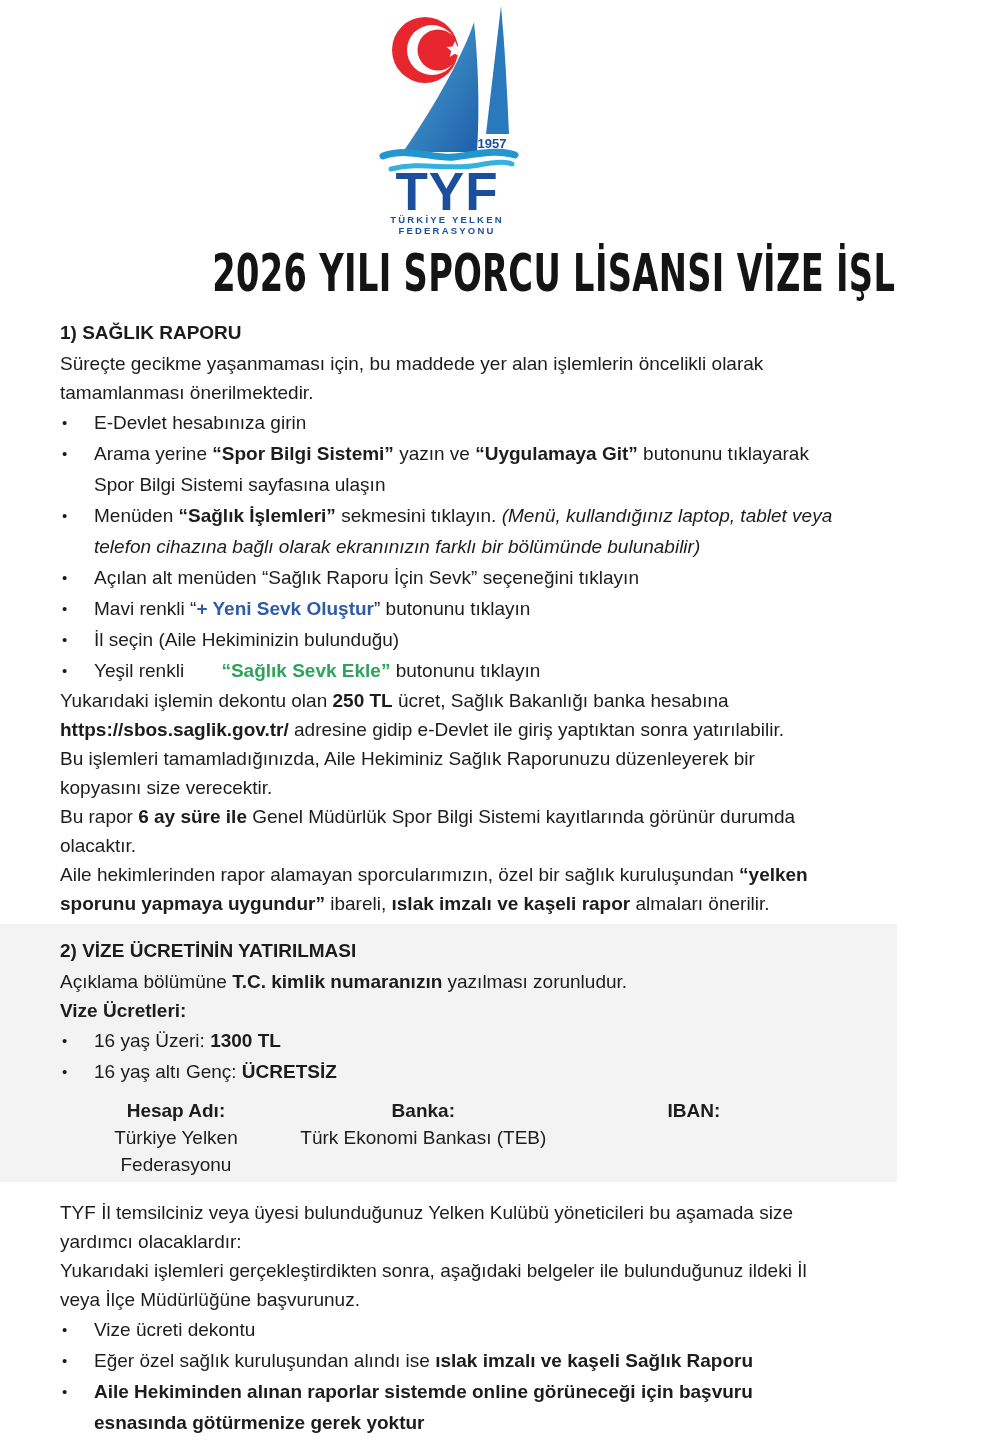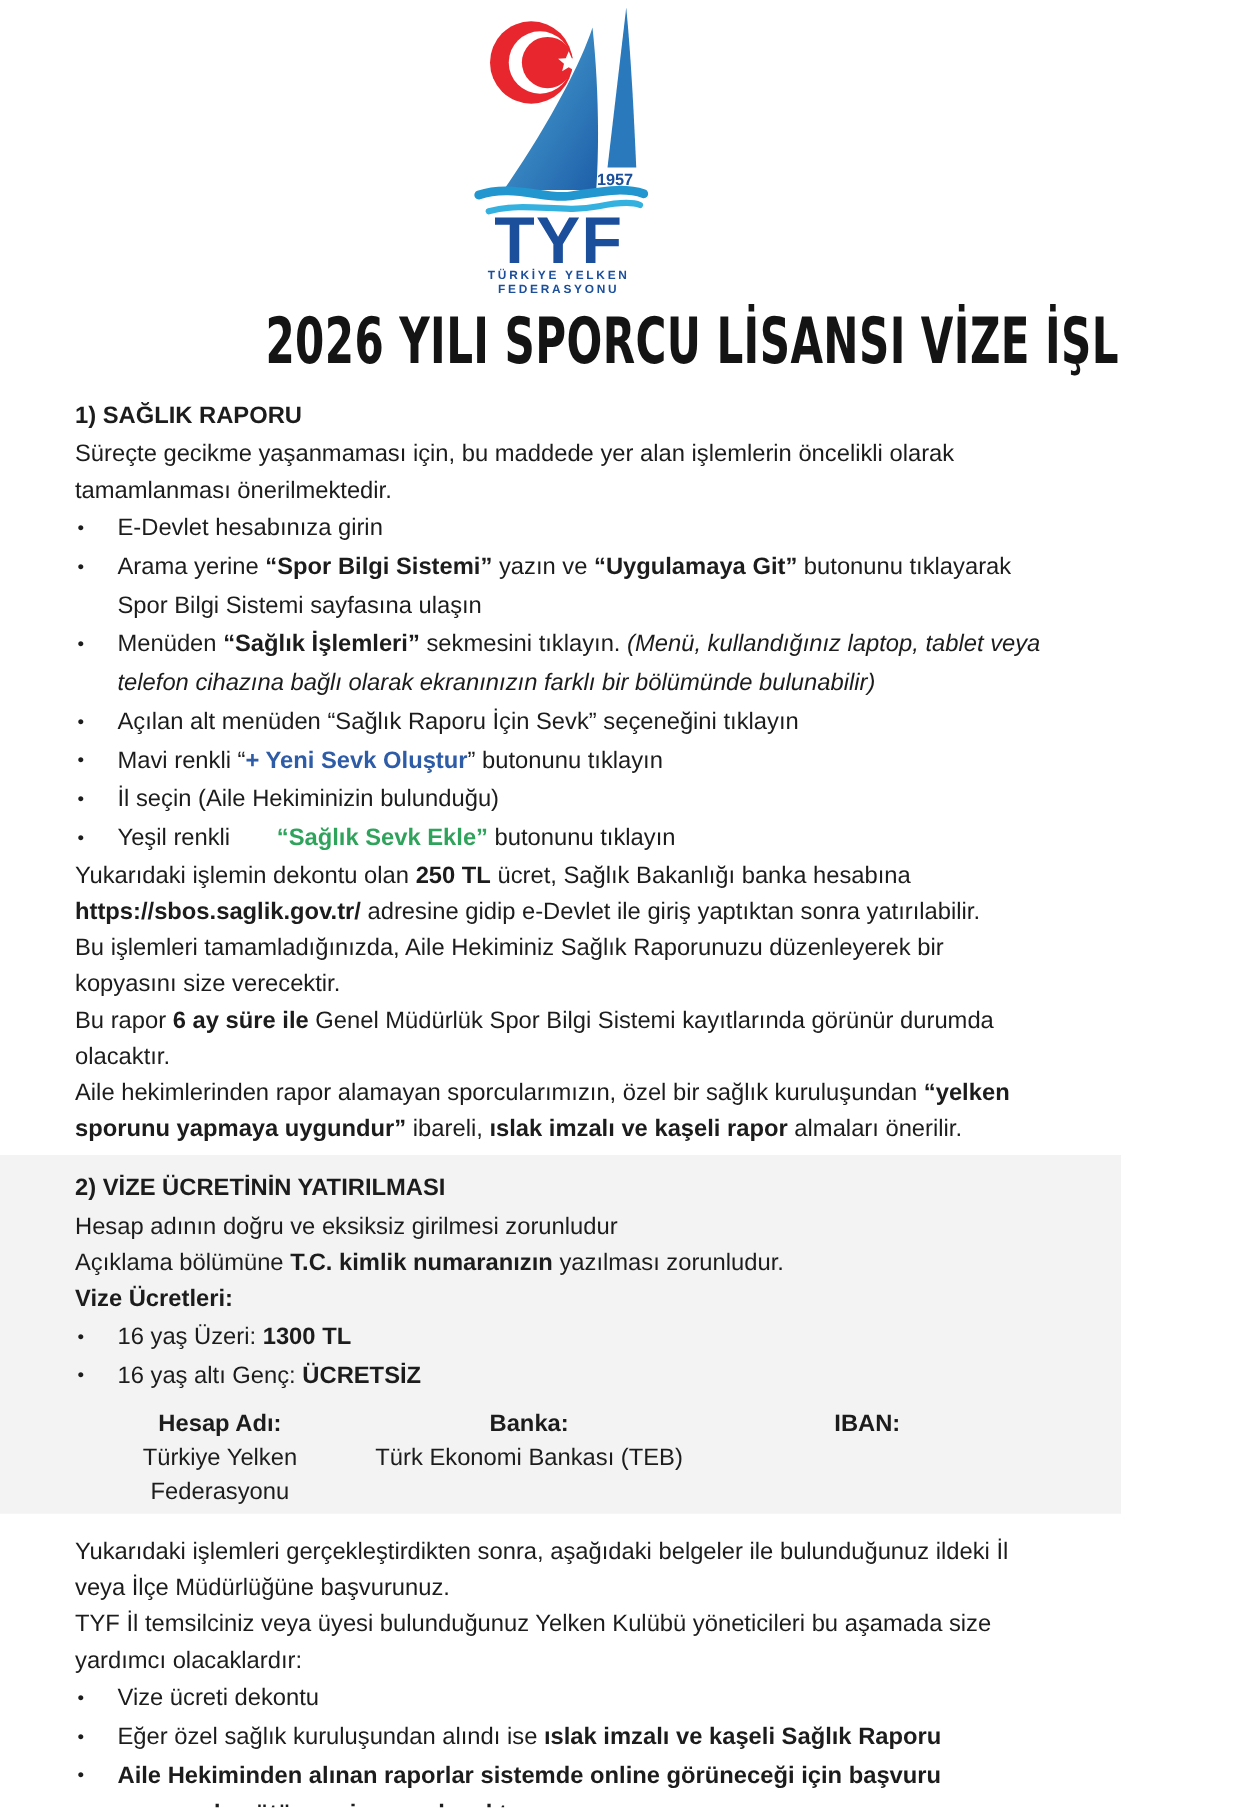--- a/index.html
+++ b/index.html
@@ -131,21 +131,20 @@
         <div class="block block-para"><span class="seg-n">Yukarıdaki işlemin dekontu olan </span><span class="seg-b">250 TL</span><span class="seg-n"> ücret, Sağlık Bakanlığı banka hesabına </span><span class="seg-b">https://sbos.saglik.gov.tr/</span><span class="seg-n"> adresine gidip e-Devlet ile giriş yaptıktan sonra yatırılabilir.</span></div>
         <div class="block block-para"><span class="seg-n">Bu işlemleri tamamladığınızda, Aile Hekiminiz Sağlık Raporunuzu düzenleyerek bir kopyasını size verecektir.</span></div>
         <div class="block block-para"><span class="seg-n">Bu rapor </span><span class="seg-b">6 ay süre ile</span><span class="seg-n"> Genel Müdürlük Spor Bilgi Sistemi kayıtlarında görünür durumda olacaktır.</span></div>
         <div class="block block-para"><span class="seg-n">Aile hekimlerinden rapor alamayan sporcularımızın, özel bir sağlık kuruluşundan </span><span class="seg-b">“yelken sporunu yapmaya uygundur”</span><span class="seg-n"> ibareli, </span><span class="seg-b">ıslak imzalı ve kaşeli rapor</span><span class="seg-n"> almaları önerilir.</span></div>
       </div>
   </section>
 
   <section class="sec band">
     <div>
         <div class="block block-heading"><span class="seg-b">2) VİZE ÜCRETİNİN YATIRILMASI</span></div>
-        <div class="block block-para"><span class="seg-n">Hesap adının doğru ve eksiksiz girilmesi zorunludur</span></div>
         <div class="block block-para"><span class="seg-n">Açıklama bölümüne </span><span class="seg-b">T.C. kimlik numaranızın</span><span class="seg-n"> yazılması zorunludur.</span></div>
         <div class="block block-para"><span class="seg-b">Vize Ücretleri:</span></div>
         <div class="block block-bullet">
           <span class="bullet-marker">•</span>
           <span class="bullet-text"><span class="seg-n">16 yaş Üzeri: </span><span class="seg-b">1300 TL</span></span>
         </div>
         <div class="block block-bullet">
           <span class="bullet-marker">•</span>
           <span class="bullet-text"><span class="seg-n">16 yaş altı Genç: </span><span class="seg-b">ÜCRETSİZ</span></span>
         </div>
@@ -154,22 +153,22 @@
       <div class="bank-h">Hesap Adı:</div>
       <div class="bank-h">Banka:</div>
       <div class="bank-h">IBAN:</div>
       <div class="bank-v">Türkiye Yelken Federasyonu</div>
       <div class="bank-v">Türk Ekonomi Bankası (TEB)</div>
     </div>
   </section>
 
   <section class="sec">
     <div>
+        <div class="block block-para"><span class="seg-n">TYF İl temsilciniz veya üyesi bulunduğunuz Yelken Kulübü yöneticileri bu aşamada size yardımcı olacaklardır:</span></div>
         <div class="block block-para"><span class="seg-n">Yukarıdaki işlemleri gerçekleştirdikten sonra, aşağıdaki belgeler ile bulunduğunuz ildeki İl veya İlçe Müdürlüğüne başvurunuz.</span></div>
-        <div class="block block-para"><span class="seg-n">TYF İl temsilciniz veya üyesi bulunduğunuz Yelken Kulübü yöneticileri bu aşamada size yardımcı olacaklardır:</span></div>
         <div class="block block-bullet">
           <span class="bullet-marker">•</span>
           <span class="bullet-text"><span class="seg-n">Vize ücreti dekontu</span></span>
         </div>
         <div class="block block-bullet">
           <span class="bullet-marker">•</span>
           <span class="bullet-text"><span class="seg-n">Eğer özel sağlık kuruluşundan alındı ise </span><span class="seg-b">ıslak imzalı ve kaşeli Sağlık Raporu</span></span>
         </div>
         <div class="block block-bullet">
           <span class="bullet-marker">•</span>

